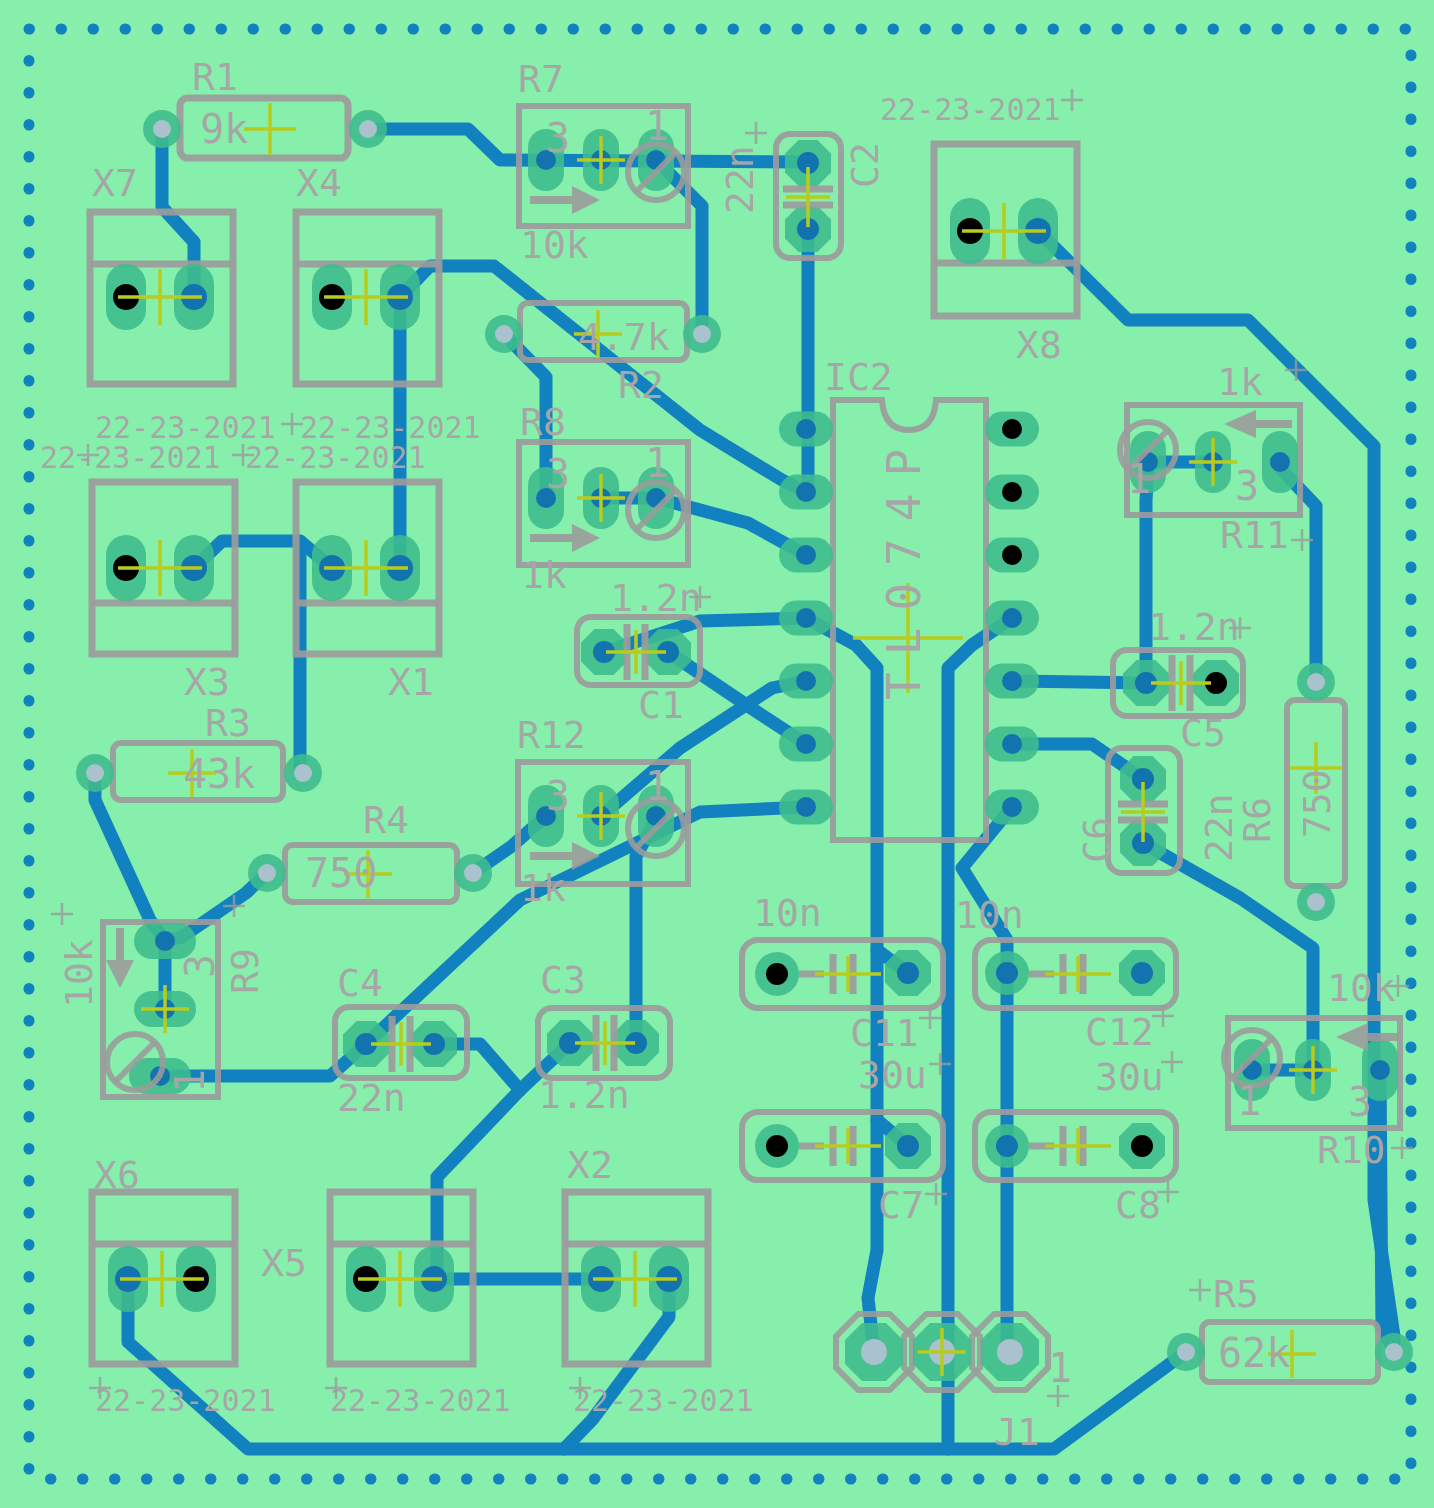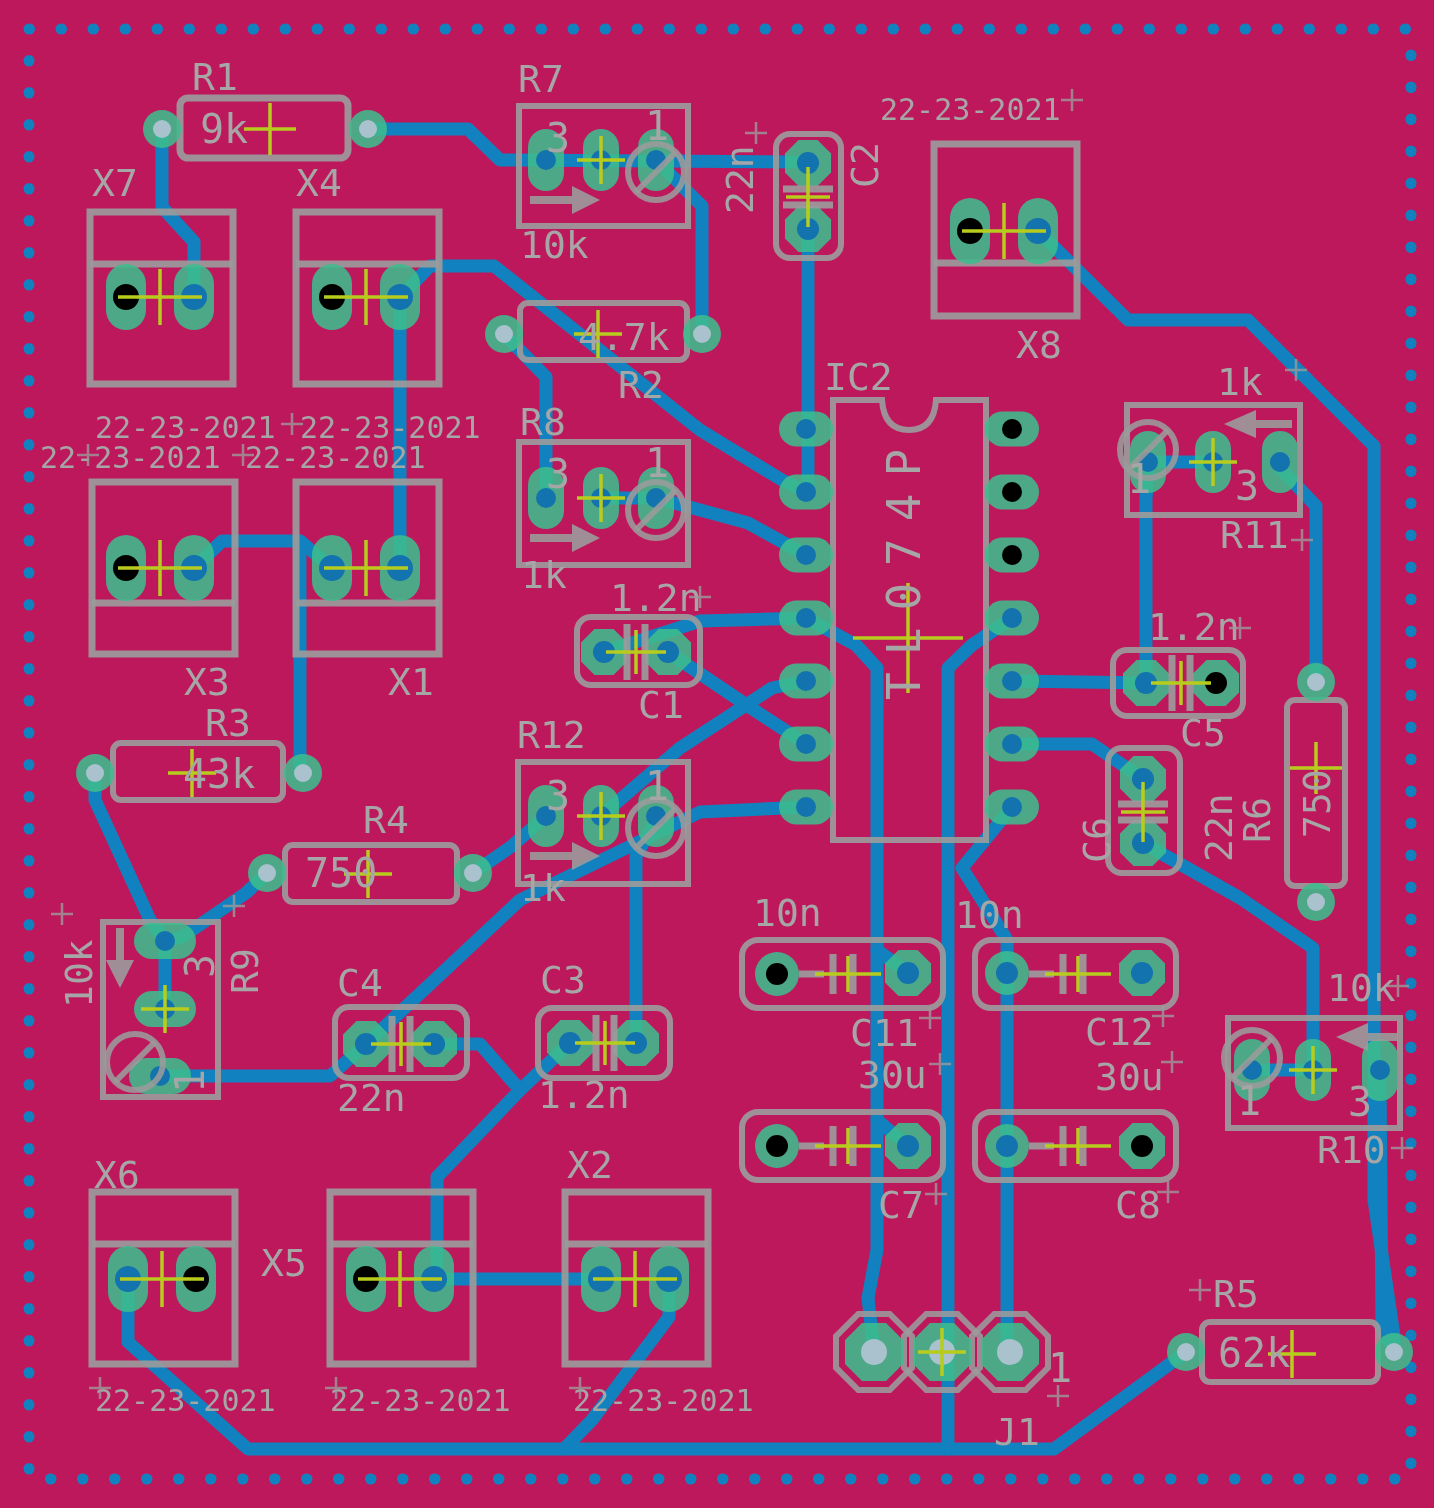--- a/index.html
+++ b/index.html
@@ -1,16 +1,16 @@
 <!DOCTYPE html>
 <html><head>
 <meta charset="utf-8">
 <style>
   html,body{margin:0;padding:0;background:#000;}
-  #board{position:relative;width:1434px;height:1508px;background:#be185d;overflow:hidden;}
+  #board{position:relative;width:1434px;height:1508px;background:#86efac;overflow:hidden;}
   svg{position:absolute;left:0;top:0;}
   .tr{stroke:#1182bf;stroke-width:13;fill:none;stroke-linecap:round;stroke-linejoin:round;}
   .pad{fill:#3dbc8d;fill-opacity:.88;}
   .hb{fill:#1373ae;}
   .hk{fill:#000;}
   .hp{fill:#a9c2cd;}
   .silk{stroke:#9b9b9b;stroke-width:6;fill:none;opacity:.92;}
   .silk7{stroke:#9b9b9b;stroke-width:7;fill:none;opacity:.92;}
   .sym{stroke:#9b9b9b;stroke-width:7;fill:none;opacity:.92;}
   .sym6{stroke:#9b9b9b;stroke-width:6;fill:none;opacity:.88;}

